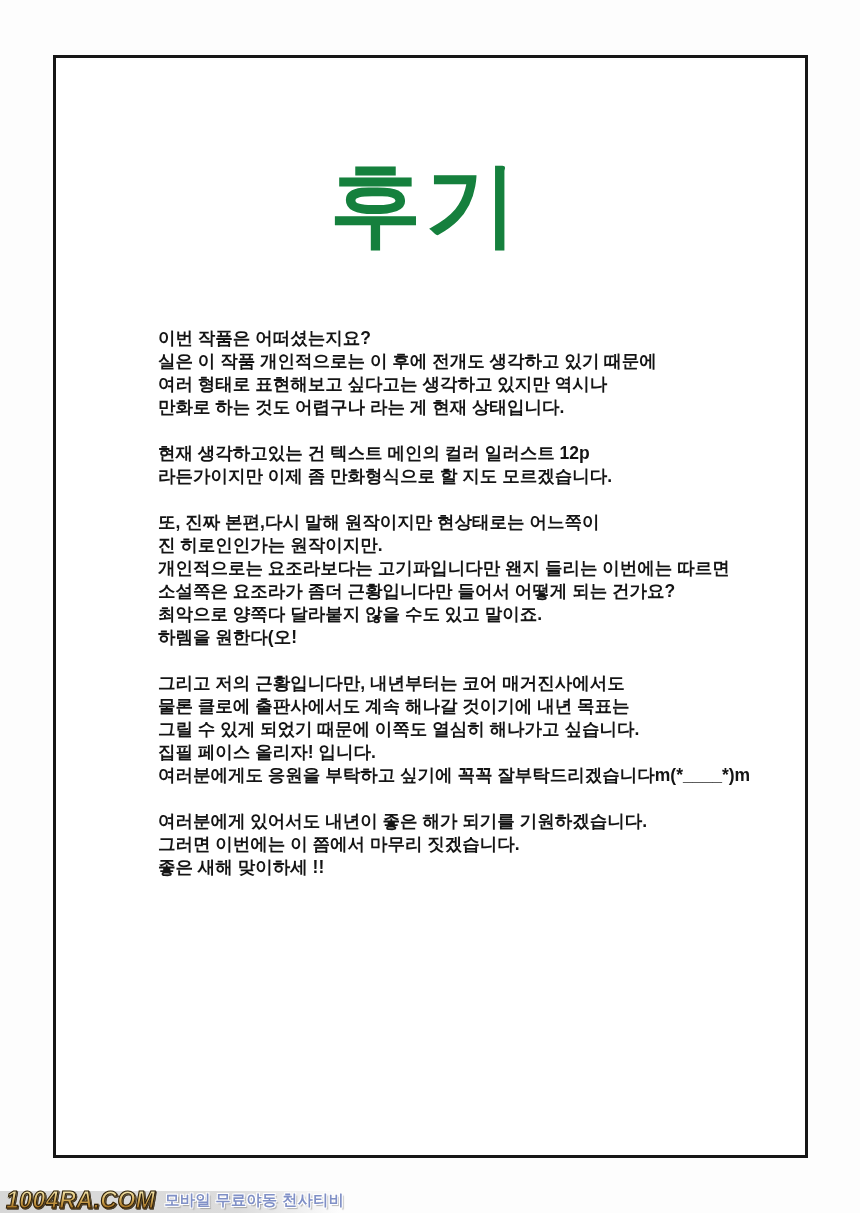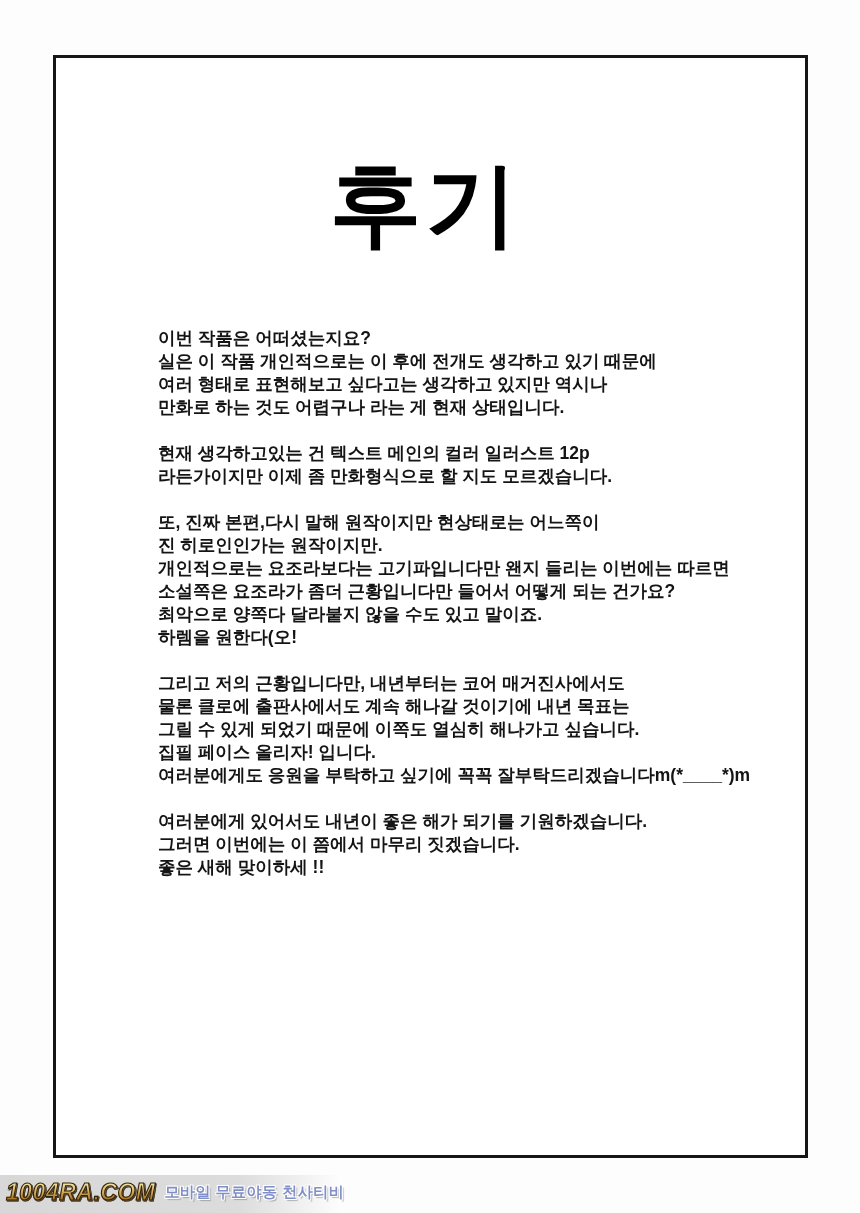--- a/index.html
+++ b/index.html
@@ -23,39 +23,39 @@
   .page-title {
     position: absolute;
     left: 53px;
     top: 158px;
     width: 745px;
     text-align: center;
     font-size: 92px;
     line-height: 1;
     font-weight: 900;
     letter-spacing: 4px;
-    color: #000000;
+    color: #15803d;
   }
   .afterword-body {
     position: absolute;
     left: 158px;
     top: 327px;
     color: #141414;
     font-size: 17.5px;
     font-weight: 700;
     line-height: 23px;
   }
   .para { margin-bottom: 23px; }
   .para:last-child { margin-bottom: 0; }
   .text-line { display: block; white-space: nowrap; }
   .watermark-bar {
     position: absolute;
     left: 0;
     bottom: 0;
-    height: 38px;
+    height: 22px;
     width: 340px;
     display: flex;
     align-items: center;
     gap: 9px;
     padding: 2px 14px 6px 6px;
     background: linear-gradient(90deg, #d7d7d7 0%, #dcdcdc 70%, rgba(220,220,220,0) 100%);
   }
   .wm-site {
     font-size: 23px;
     font-weight: 900;

